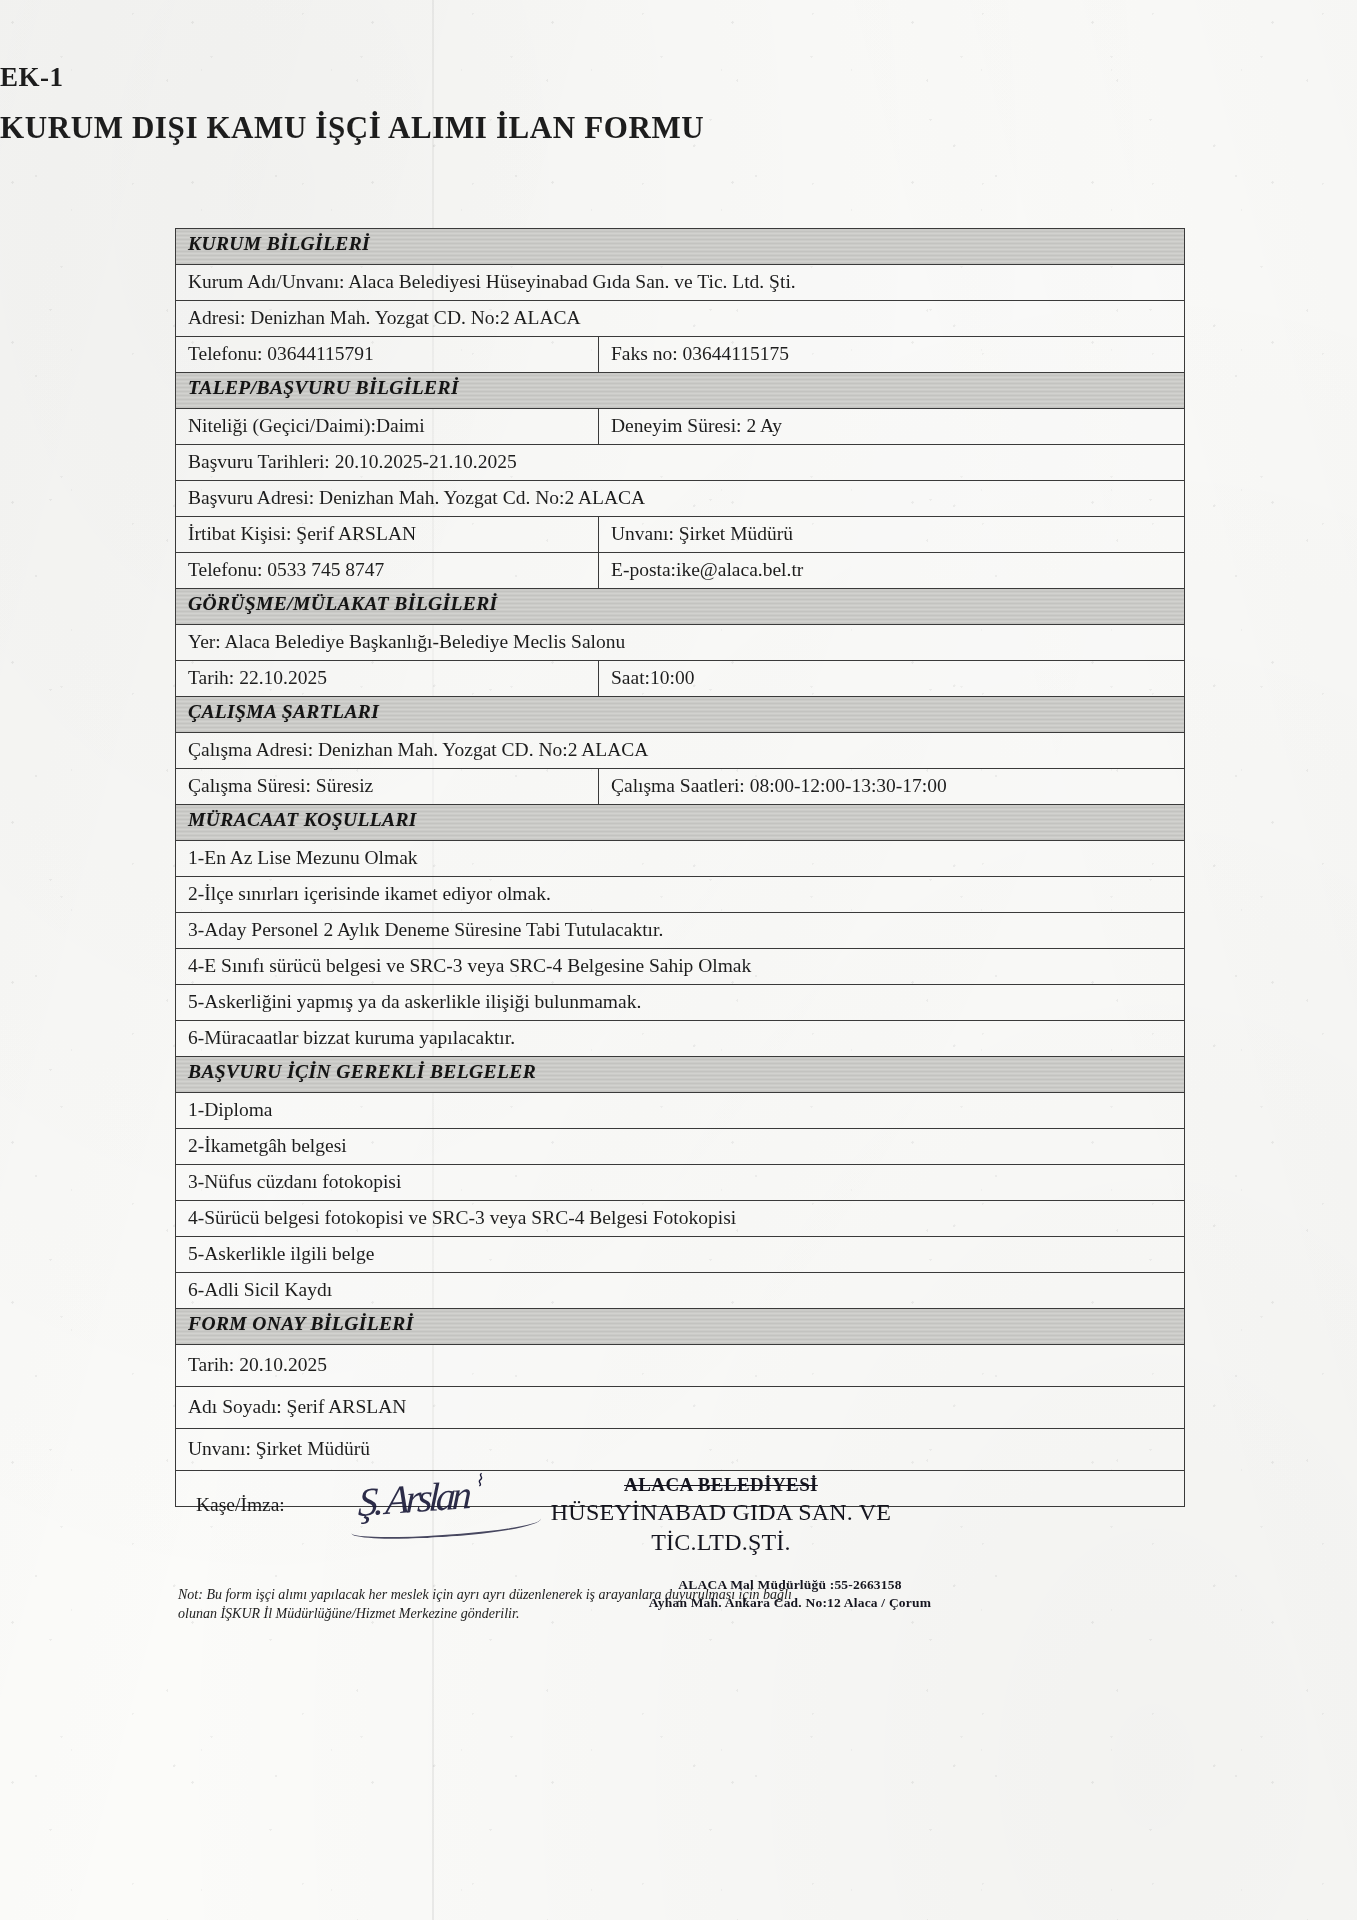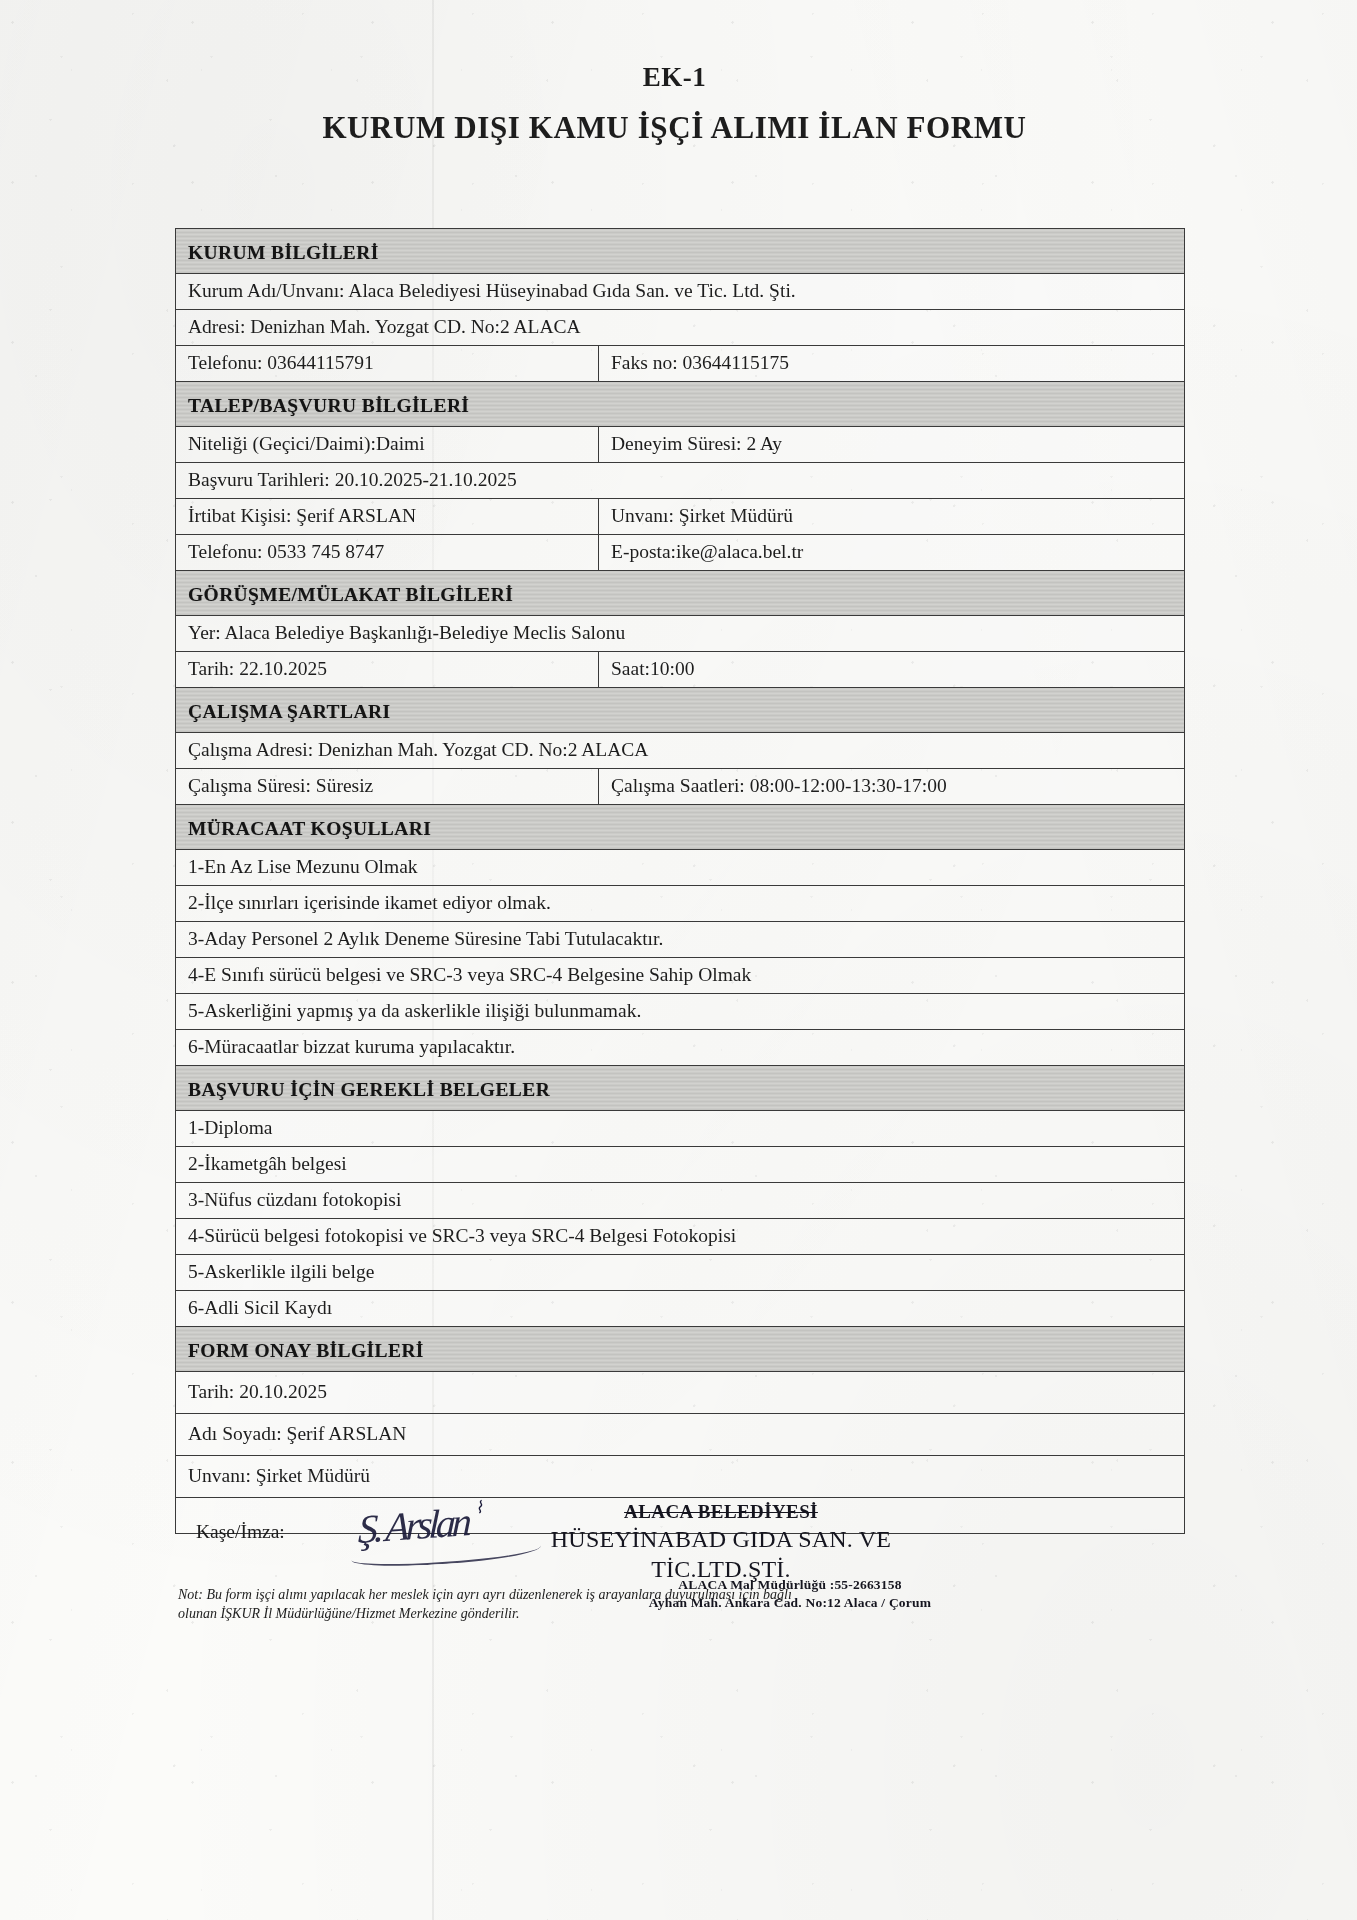--- a/index.html
+++ b/index.html
@@ -51,21 +51,21 @@
     background: linear-gradient(to bottom, rgba(0,0,0,0.10), rgba(0,0,0,0.05) 40%, rgba(0,0,0,0.12));
     opacity: .55;
   }
 
   
   .doc-head {
     position: absolute;
     top: 62px;
     left: 0;
     right: 8px;
-    text-align: center;
+    text-align: left;
   }
   .ek-label {
     font-size: 27px;
     font-weight: bold;
     letter-spacing: .5px;
   }
   .doc-title {
     margin-top: 17px;
     font-size: 31px;
     font-weight: bold;
@@ -90,24 +90,25 @@
     padding: 5px 10px 6px 12px;
     vertical-align: middle;
     height: 24px;
   }
   .section-row td {
     background:
       repeating-linear-gradient(0deg, rgba(0,0,0,0.10) 0 2px, rgba(0,0,0,0.03) 2px 4px),
       #d9d9d6;
     font-weight: bold;
     letter-spacing: .4px;
-    padding-top: 12px;
+    padding-top: 3px;
     padding-bottom: 8px;
     color: #141414;
     text-shadow: 0 0 1px rgba(0,0,0,.25);
+    font-style: italic;
   }
   .col-left { width: 400px; }
   .tall td { height: 30px; }
 
   
   .sig-cell { position: relative; height: 62px; }
   .sig-label { position: absolute; left: 12px; top: 22px; margin-left: 8px; }
   .signature {
     position: absolute;
     left: 182px;
@@ -217,20 +218,23 @@
 
       <tr class="section-row">
         <td colspan="2">TALEP/BAŞVURU BİLGİLERİ</td>
       </tr>
       <tr>
         <td class="col-left">Niteliği (Geçici/Daimi):Daimi</td>
         <td>Deneyim Süresi: 2 Ay</td>
       </tr>
       <tr>
         <td colspan="2">Başvuru Tarihleri: 20.10.2025-21.10.2025</td>
+      </tr>
+      <tr>
+        <td colspan="2">Başvuru Adresi: Denizhan Mah. Yozgat Cd. No:2 ALACA</td>
       </tr>
       <tr>
         <td class="col-left">İrtibat Kişisi: Şerif ARSLAN</td>
         <td>Unvanı: Şirket Müdürü</td>
       </tr>
       <tr>
         <td class="col-left">Telefonu: 0533 745 8747</td>
         <td>E-posta:ike@alaca.bel.tr</td>
       </tr>
 

